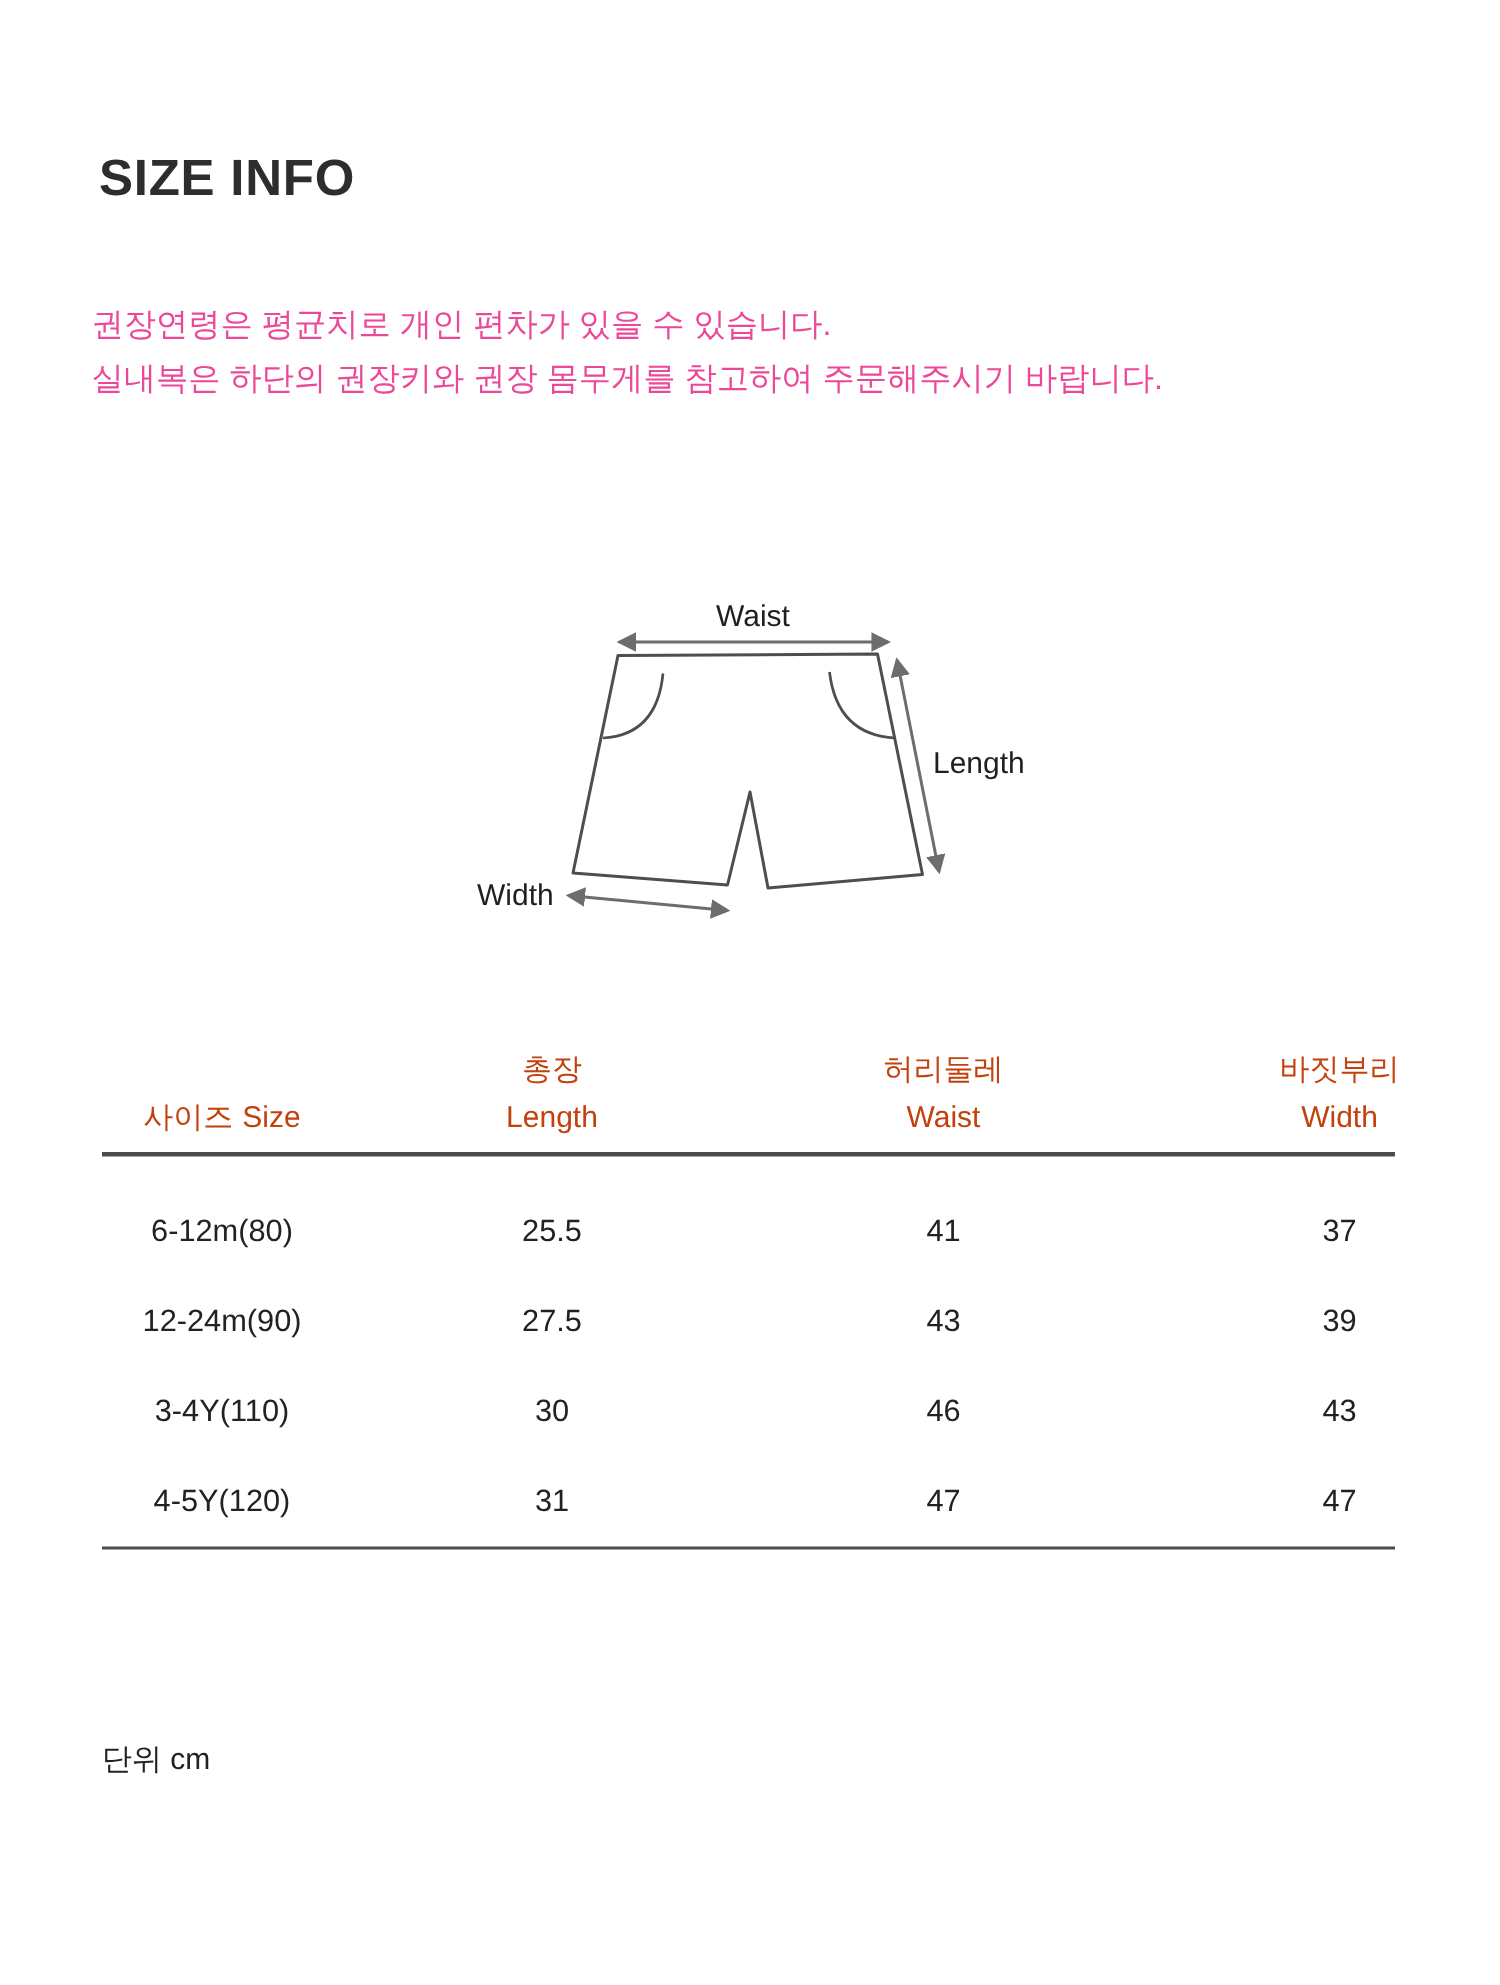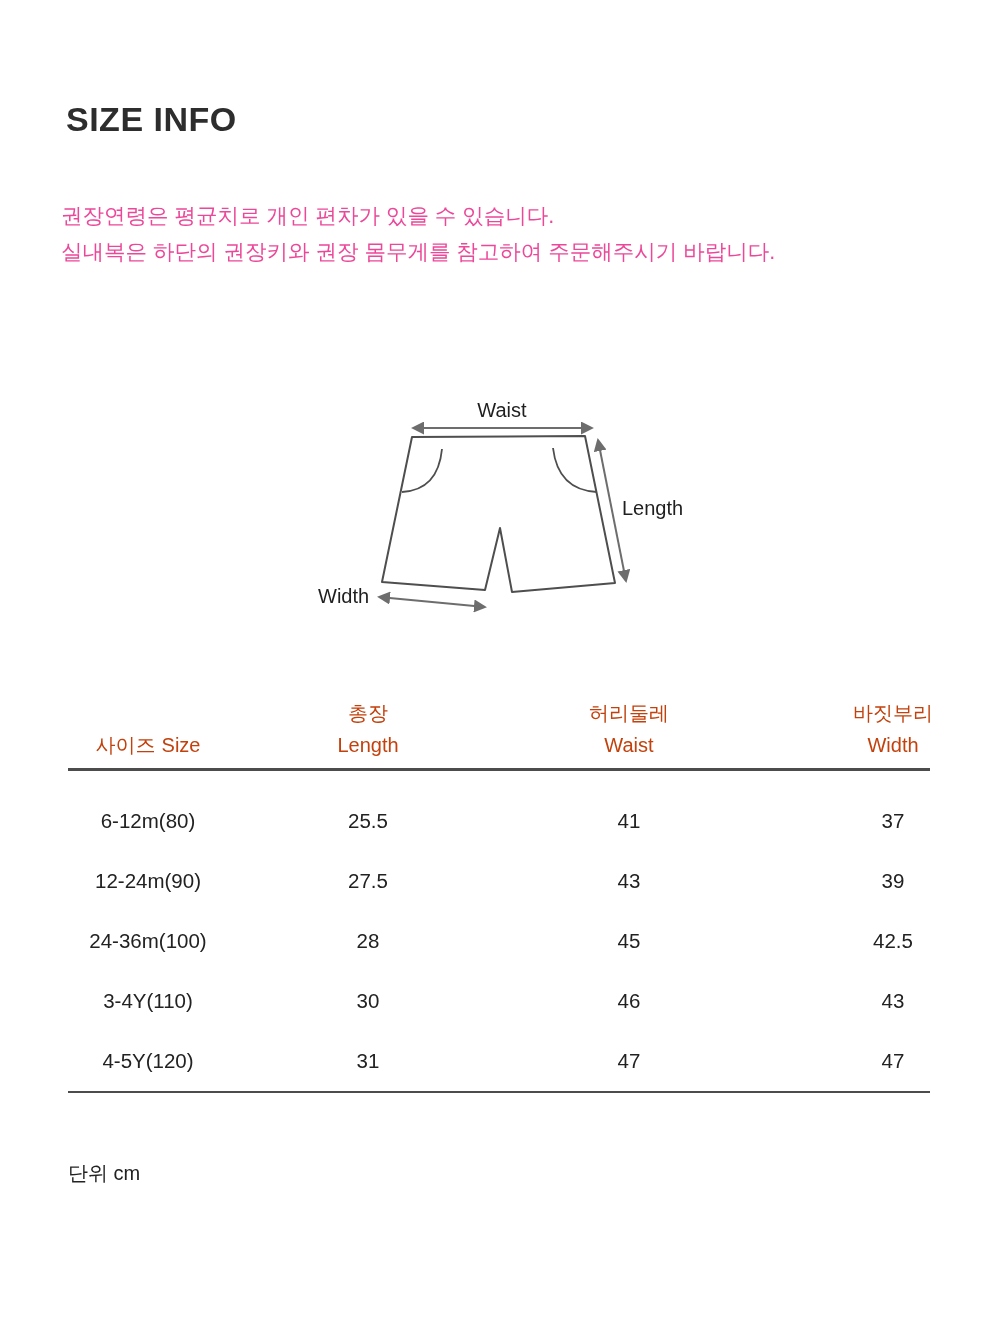--- a/index.html
+++ b/index.html
@@ -110,26 +110,20 @@
         <div class="td c3">41</div>
         <div class="td c4">37</div>
       </div>
       <div class="tr">
         <div class="td c1">12-24m(90)</div>
         <div class="td c2">27.5</div>
         <div class="td c3">43</div>
         <div class="td c4">39</div>
       </div>
       <div class="tr">
-        <div class="td c1">24-36m(100)</div>
-        <div class="td c2">28</div>
-        <div class="td c3">45</div>
-        <div class="td c4">42.5</div>
-      </div>
-      <div class="tr">
         <div class="td c1">3-4Y(110)</div>
         <div class="td c2">30</div>
         <div class="td c3">46</div>
         <div class="td c4">43</div>
       </div>
       <div class="tr">
         <div class="td c1">4-5Y(120)</div>
         <div class="td c2">31</div>
         <div class="td c3">47</div>
         <div class="td c4">47</div>

